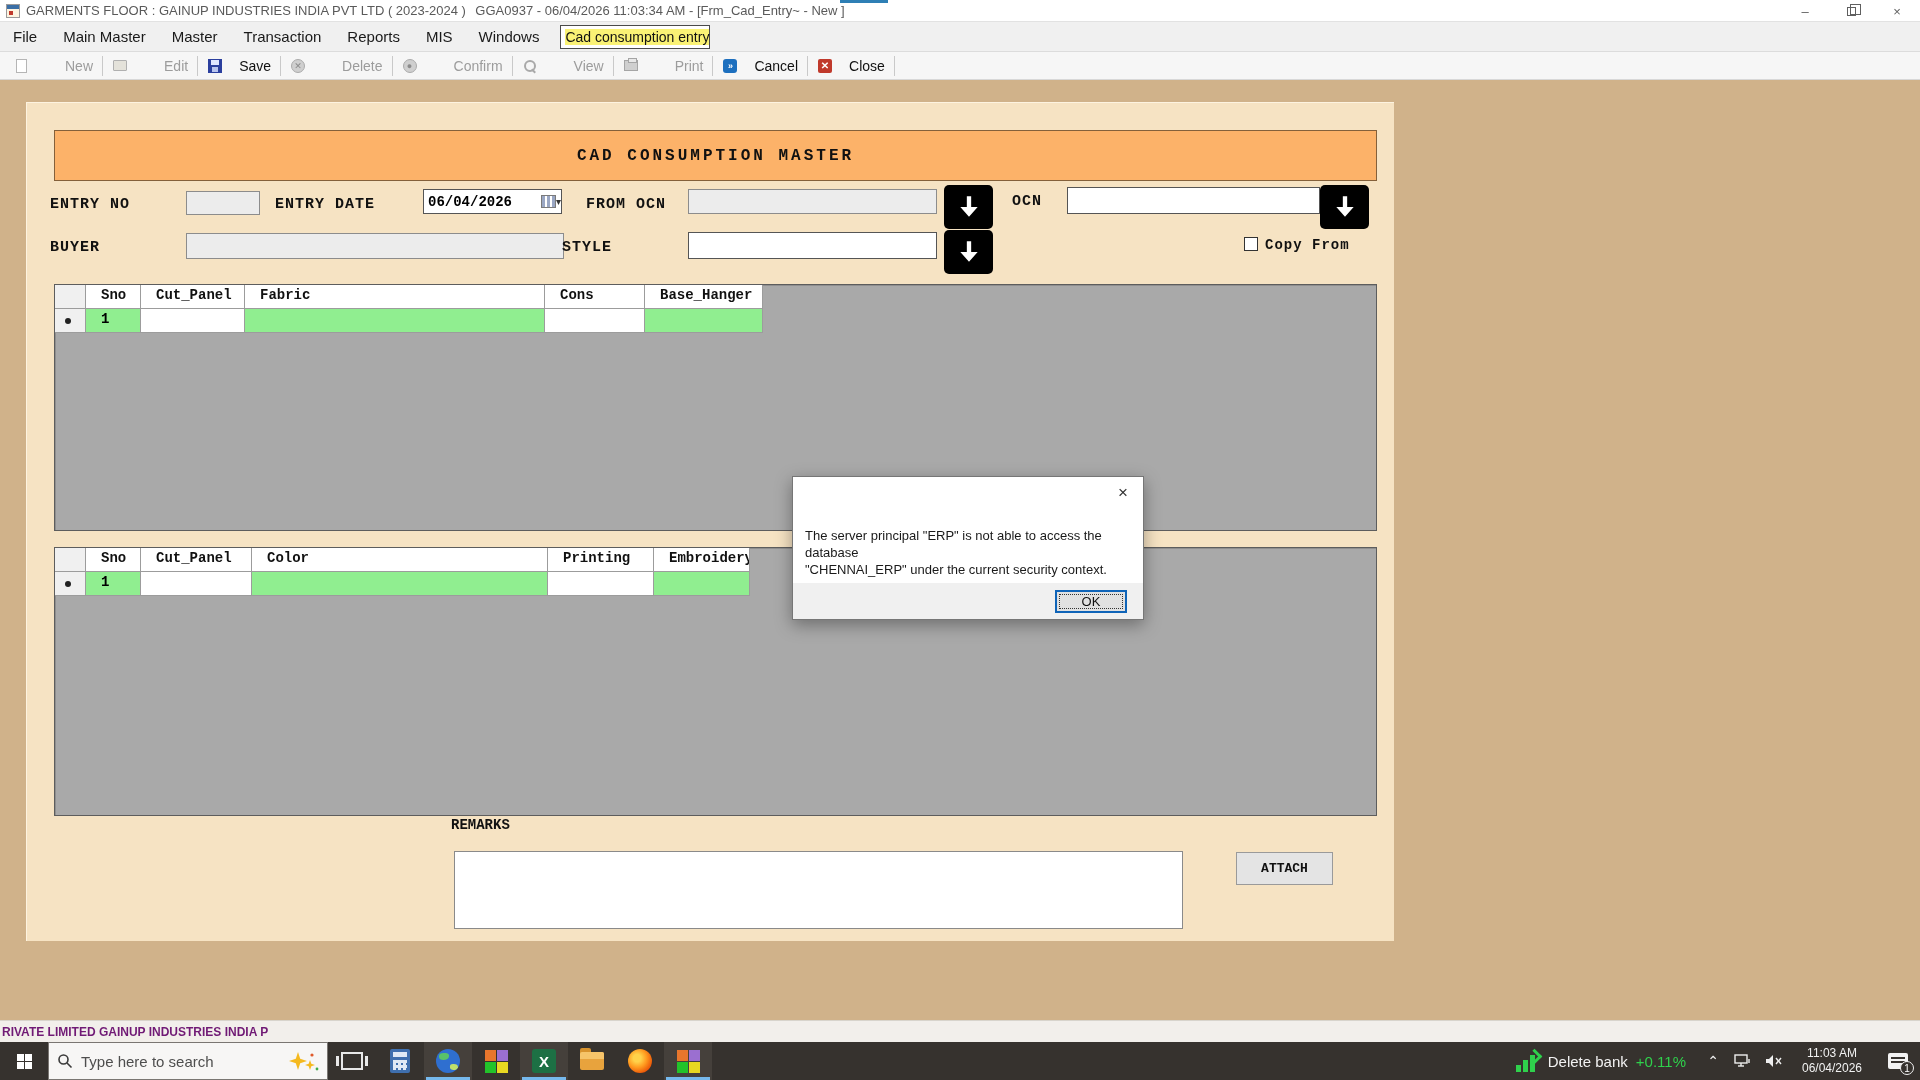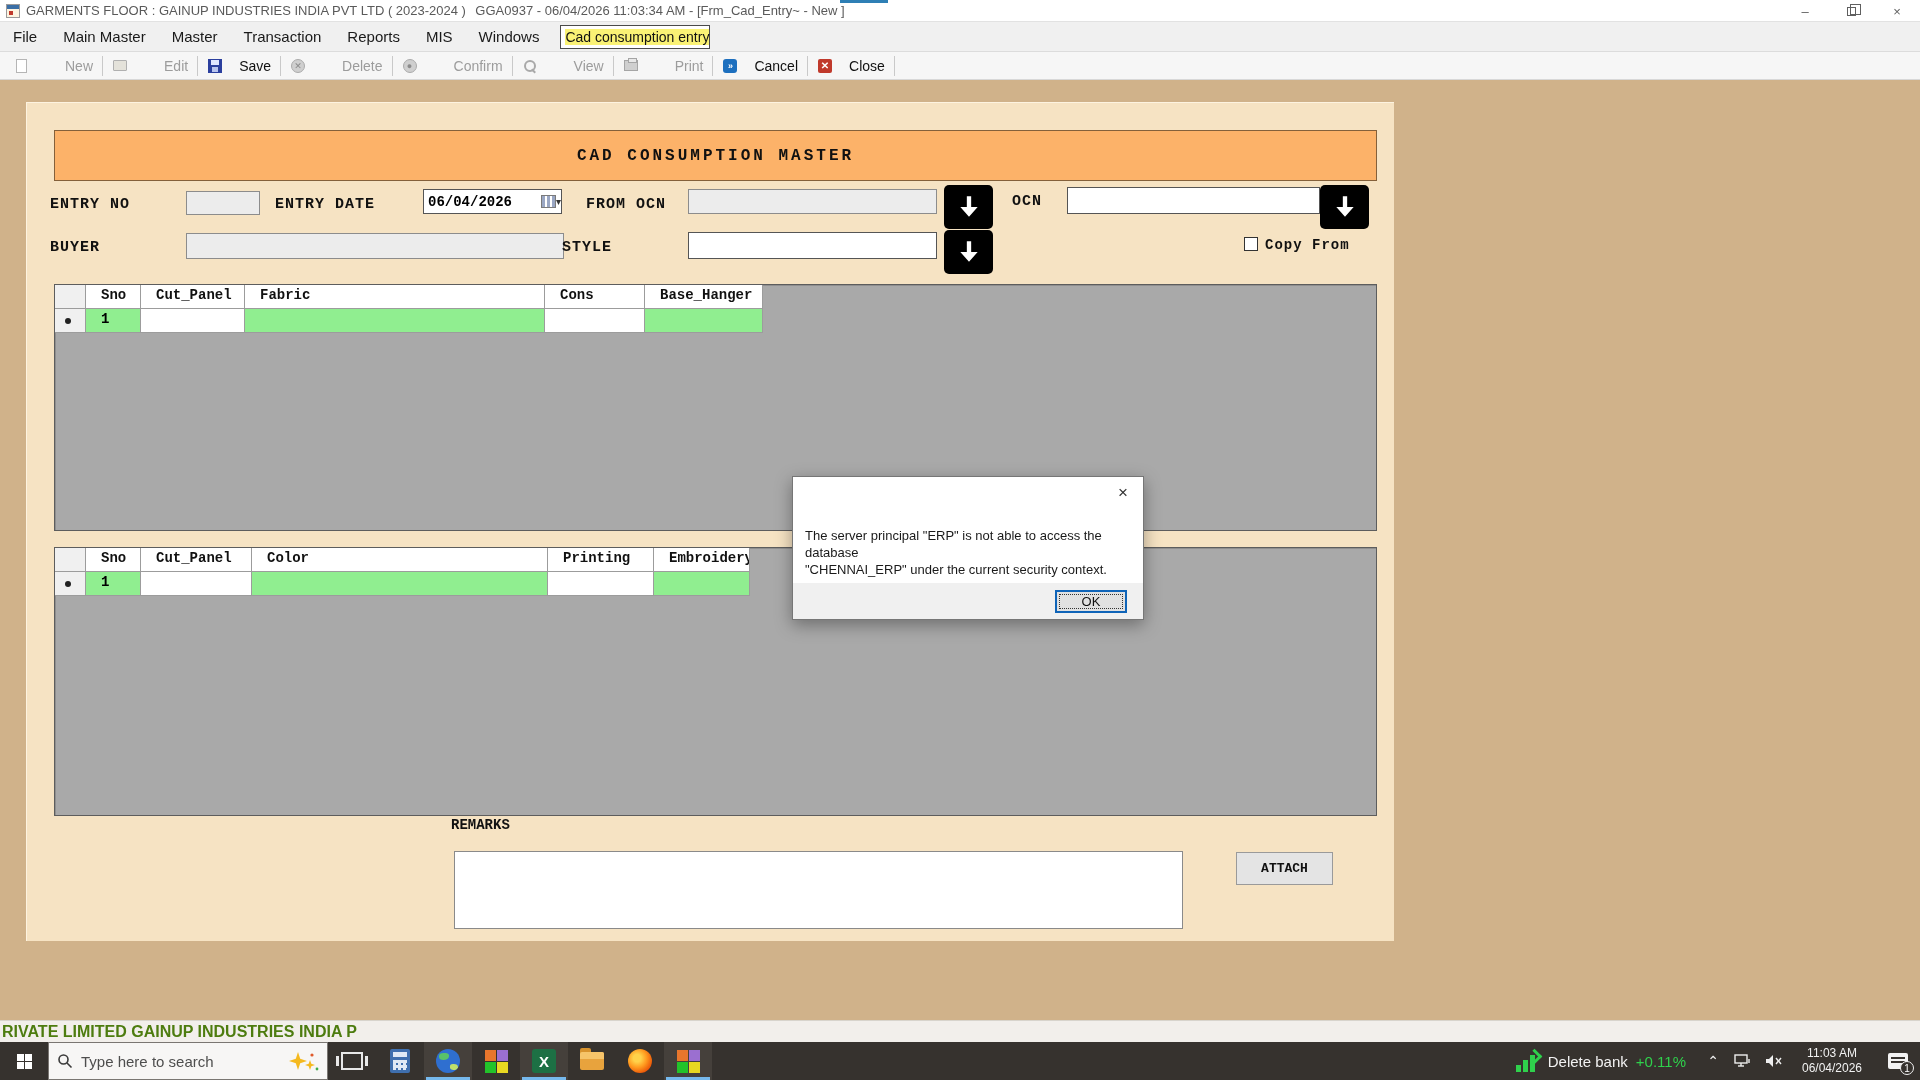--- a/index.html
+++ b/index.html
@@ -82,21 +82,21 @@
 
   
   #dialog { left:792px; top:476px; width:352px; height:144px; background:#fff; border:1px solid #767676; box-shadow:0 5px 16px rgba(0,0,0,.35); }
   #dialog-close { right:10px; top:6px; font-size:17px; color:#333; width:20px; text-align:center; }
   #dialog-msg { left:12px; top:50px; width:330px; font-size:13px; color:#1a1a1a; line-height:17px; }
   #dialog-footer { left:0; bottom:0; width:100%; height:36px; background:#f0f0f0; }
   #dialog-ok { position:absolute; right:16px; top:7px; width:72px; height:23px; background:#e1e1e1; border:2px solid #0f64b8; outline:1px dotted #333; outline-offset:-5px; font-size:13px; color:#111; display:flex; align-items:center; justify-content:center; }
 
   
   #statusbar { left:0; top:1020px; width:1920px; height:22px; background:#f2efeb; border-top:1px solid #d8d4cc; display:flex; align-items:center; }
-  #status-text { font-size:16px; font-weight:bold; color:#4d7c0f; padding-left:2px; white-space:nowrap; }
+  #status-text { font-size:12px; font-weight:bold; color:#701a75; padding-left:2px; white-space:nowrap; }
 
   
   #taskbar { left:0; top:1042px; width:1920px; height:38px; background:#36322e; display:flex; align-items:stretch; color:#fff; }
   .tb-slot { width:48px; display:flex; align-items:center; justify-content:center; position:relative; }
   .tb-slot.active { background:#45403b; }
   .tb-slot.active::after { content:""; position:absolute; left:2px; bottom:0; right:2px; height:3px; background:#76b9ed; }
   #start-logo { display:grid; grid-template-columns:7px 7px; grid-template-rows:7px 7px; gap:1px; }
   #start-logo div { background:#fff; }
   #search-box { width:280px; background:#f7f6f5; display:flex; align-items:center; padding:0 8px; gap:8px; border:1px solid #7a7672; }
   #search-box .s-text { font-size:15px; color:#4e4e4e; flex:1; white-space:nowrap; }

